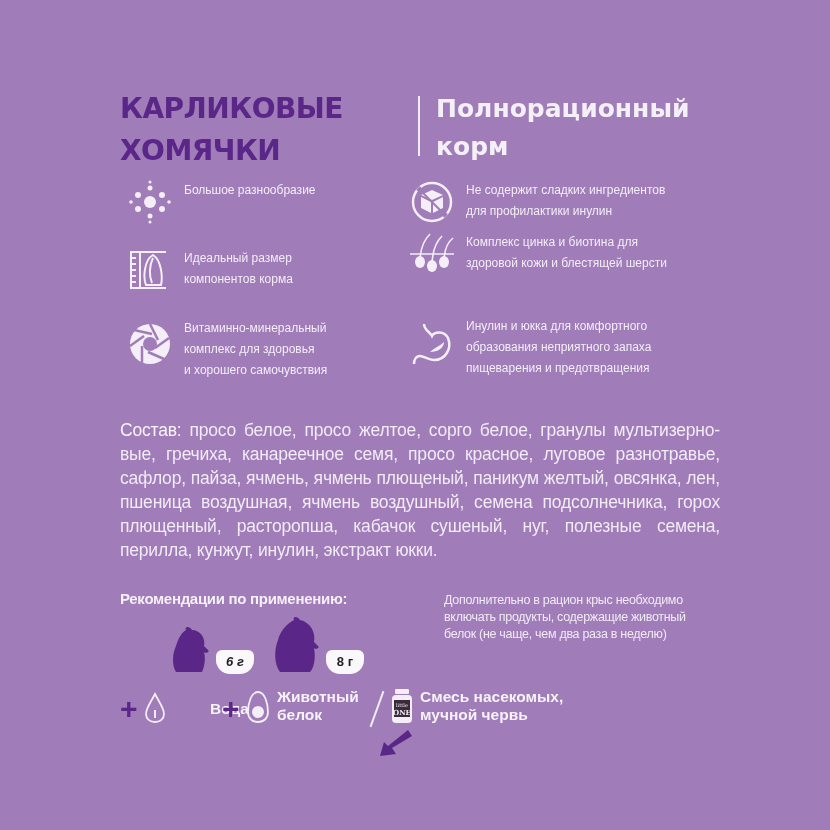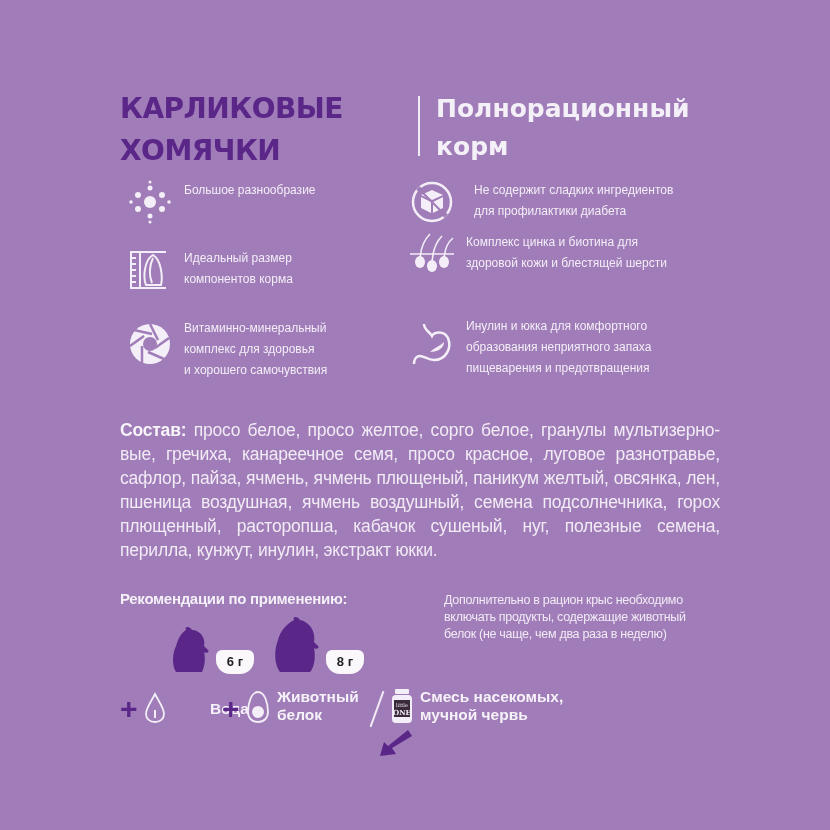--- a/index.html
+++ b/index.html
@@ -23,21 +23,21 @@
     color: #f4f0f7; font-size: 25px; line-height: 38px;
   }
   .feature { position: absolute; display: flex; align-items: flex-start; }
   .feature .icon { width: 44px; height: 44px; margin-right: 12px; flex: 0 0 44px; }
   .feature .text { font-size: 12px; line-height: 21px; color: #f3eef7; }
   .composition {
     position: absolute; left: 118px; top: 418px; width: 600px;
     font-size: 17.5px; line-height: 24px; color: #f1ebf5;
     text-align: justify; letter-spacing: -0.2px;
   }
-  .composition b { font-weight: bold; color: #f8f5fa; }
+  .composition b { font-weight: normal; color: #f8f5fa; }
   .rec-title { position: absolute; left: 118px; top: 590px; font-size: 15px; font-weight: bold; color: #f4f0f7; letter-spacing: -0.3px; }
   .note { position: absolute; left: 442px; top: 592px; font-size: 12.5px; line-height: 17px; color: #f1ebf5; letter-spacing: -0.3px; }
   .portion { position: absolute; }
   .bowl {
     position: absolute; width: 38px; height: 24px; background: #faf8fb;
     border-radius: 6px 6px 14px 14px; color: #222; font-weight: bold;
     font-size: 13px; text-align: center; line-height: 24px;
   }
   .extras { position: absolute; left: 118px; top: 688px; width: 620px; height: 70px; }
   .plus { position: absolute; color: #5a2688; font-weight: bold; font-size: 30px; line-height: 30px; }
@@ -114,34 +114,34 @@
       </g>
       <circle cx="22" cy="22" r="7" fill="#a07cb8"></circle>
     </svg>
     <div class="text">
       <div>Витаминно-минеральный</div>
       <div>комплекс для здоровья</div>
       <div>и хорошего самочувствия</div>
     </div>
   </div>
 
-  <div class="feature" style="left:408px; top:180px;gap:8px;">
+  <div class="feature" style="left:408px; top:180px;">
     <svg class="icon" viewBox="0 0 44 44">
       <circle cx="22" cy="22" r="19" fill="none" stroke="#f3eef7" stroke-width="2.5"></circle>
       <line x1="8" y1="8" x2="36" y2="36" stroke="#a07cb8" stroke-width="5"></line>
       <g fill="#f3eef7">
         <polygon points="22,10 33,15 22,20 11,15"></polygon>
         <polygon points="11,17 21,22 21,33 11,28"></polygon>
         <polygon points="23,22 33,17 33,28 23,33"></polygon>
       </g>
       <line x1="8" y1="8" x2="36" y2="36" stroke="#a07cb8" stroke-width="2"></line>
     </svg>
     <div class="text">
       <div>Не содержит сладких ингредиентов</div>
-      <div>для профилактики диабета</div>
+      <div>для профилактики инулин</div>
     </div>
   </div>
 
   <div class="feature" style="left:408px; top:232px;">
     <svg class="icon" viewBox="0 0 44 44">
       <g fill="none" stroke="#f3eef7" stroke-width="1.6">
         <line x1="0" y1="22" x2="44" y2="22"></line>
         <path d="M10 30 C10 18 14 8 20 2"></path>
           <path d="M22 34 C22 20 26 10 32 4"></path>
           <path d="M34 30 C34 18 38 10 43 6"></path>
@@ -178,21 +178,21 @@
   <div class="note">
     <div>Дополнительно в рацион крыс необходимо</div>
     <div>включать продукты,  содержащие животный</div>
     <div>белок (не чаще, чем два раза в неделю)</div>
   </div>
 
   <div class="portion" style="left:170px; top:626px; width:90px; height:50px;">
     <svg width="44" height="48" viewBox="0 0 44 48" style="position:absolute;left:0;top:0">
       <path d="M14 4 C12 0 18 0 20 4 C28 4 34 12 32 20 L36 24 C38 26 34 28 32 26 C34 34 32 42 30 46 L4 46 C0 40 0 28 4 20 C6 14 8 8 14 4 Z" fill="#5a2688"></path>
     </svg>
-    <div class="bowl" style="left:44px; top:24px;">6 г</div>
+    <div class="bowl" style="left:44px; top:24px;font-style:italic;">6 г</div>
   </div>
 
   <div class="portion" style="left:272px; top:616px; width:100px; height:60px;">
     <svg width="50" height="58" viewBox="0 0 50 58" style="position:absolute;left:0;top:0">
       <path d="M20 4 C18 0 24 0 26 4 C36 6 42 16 40 26 L44 30 C46 32 42 34 40 32 C42 42 40 52 36 56 L6 56 C0 48 0 34 4 24 C6 16 12 8 20 4 Z" fill="#5a2688"></path>
     </svg>
     <div class="bowl" style="left:52px; top:34px;">8 г</div>
   </div>
 
   <div class="extras">

